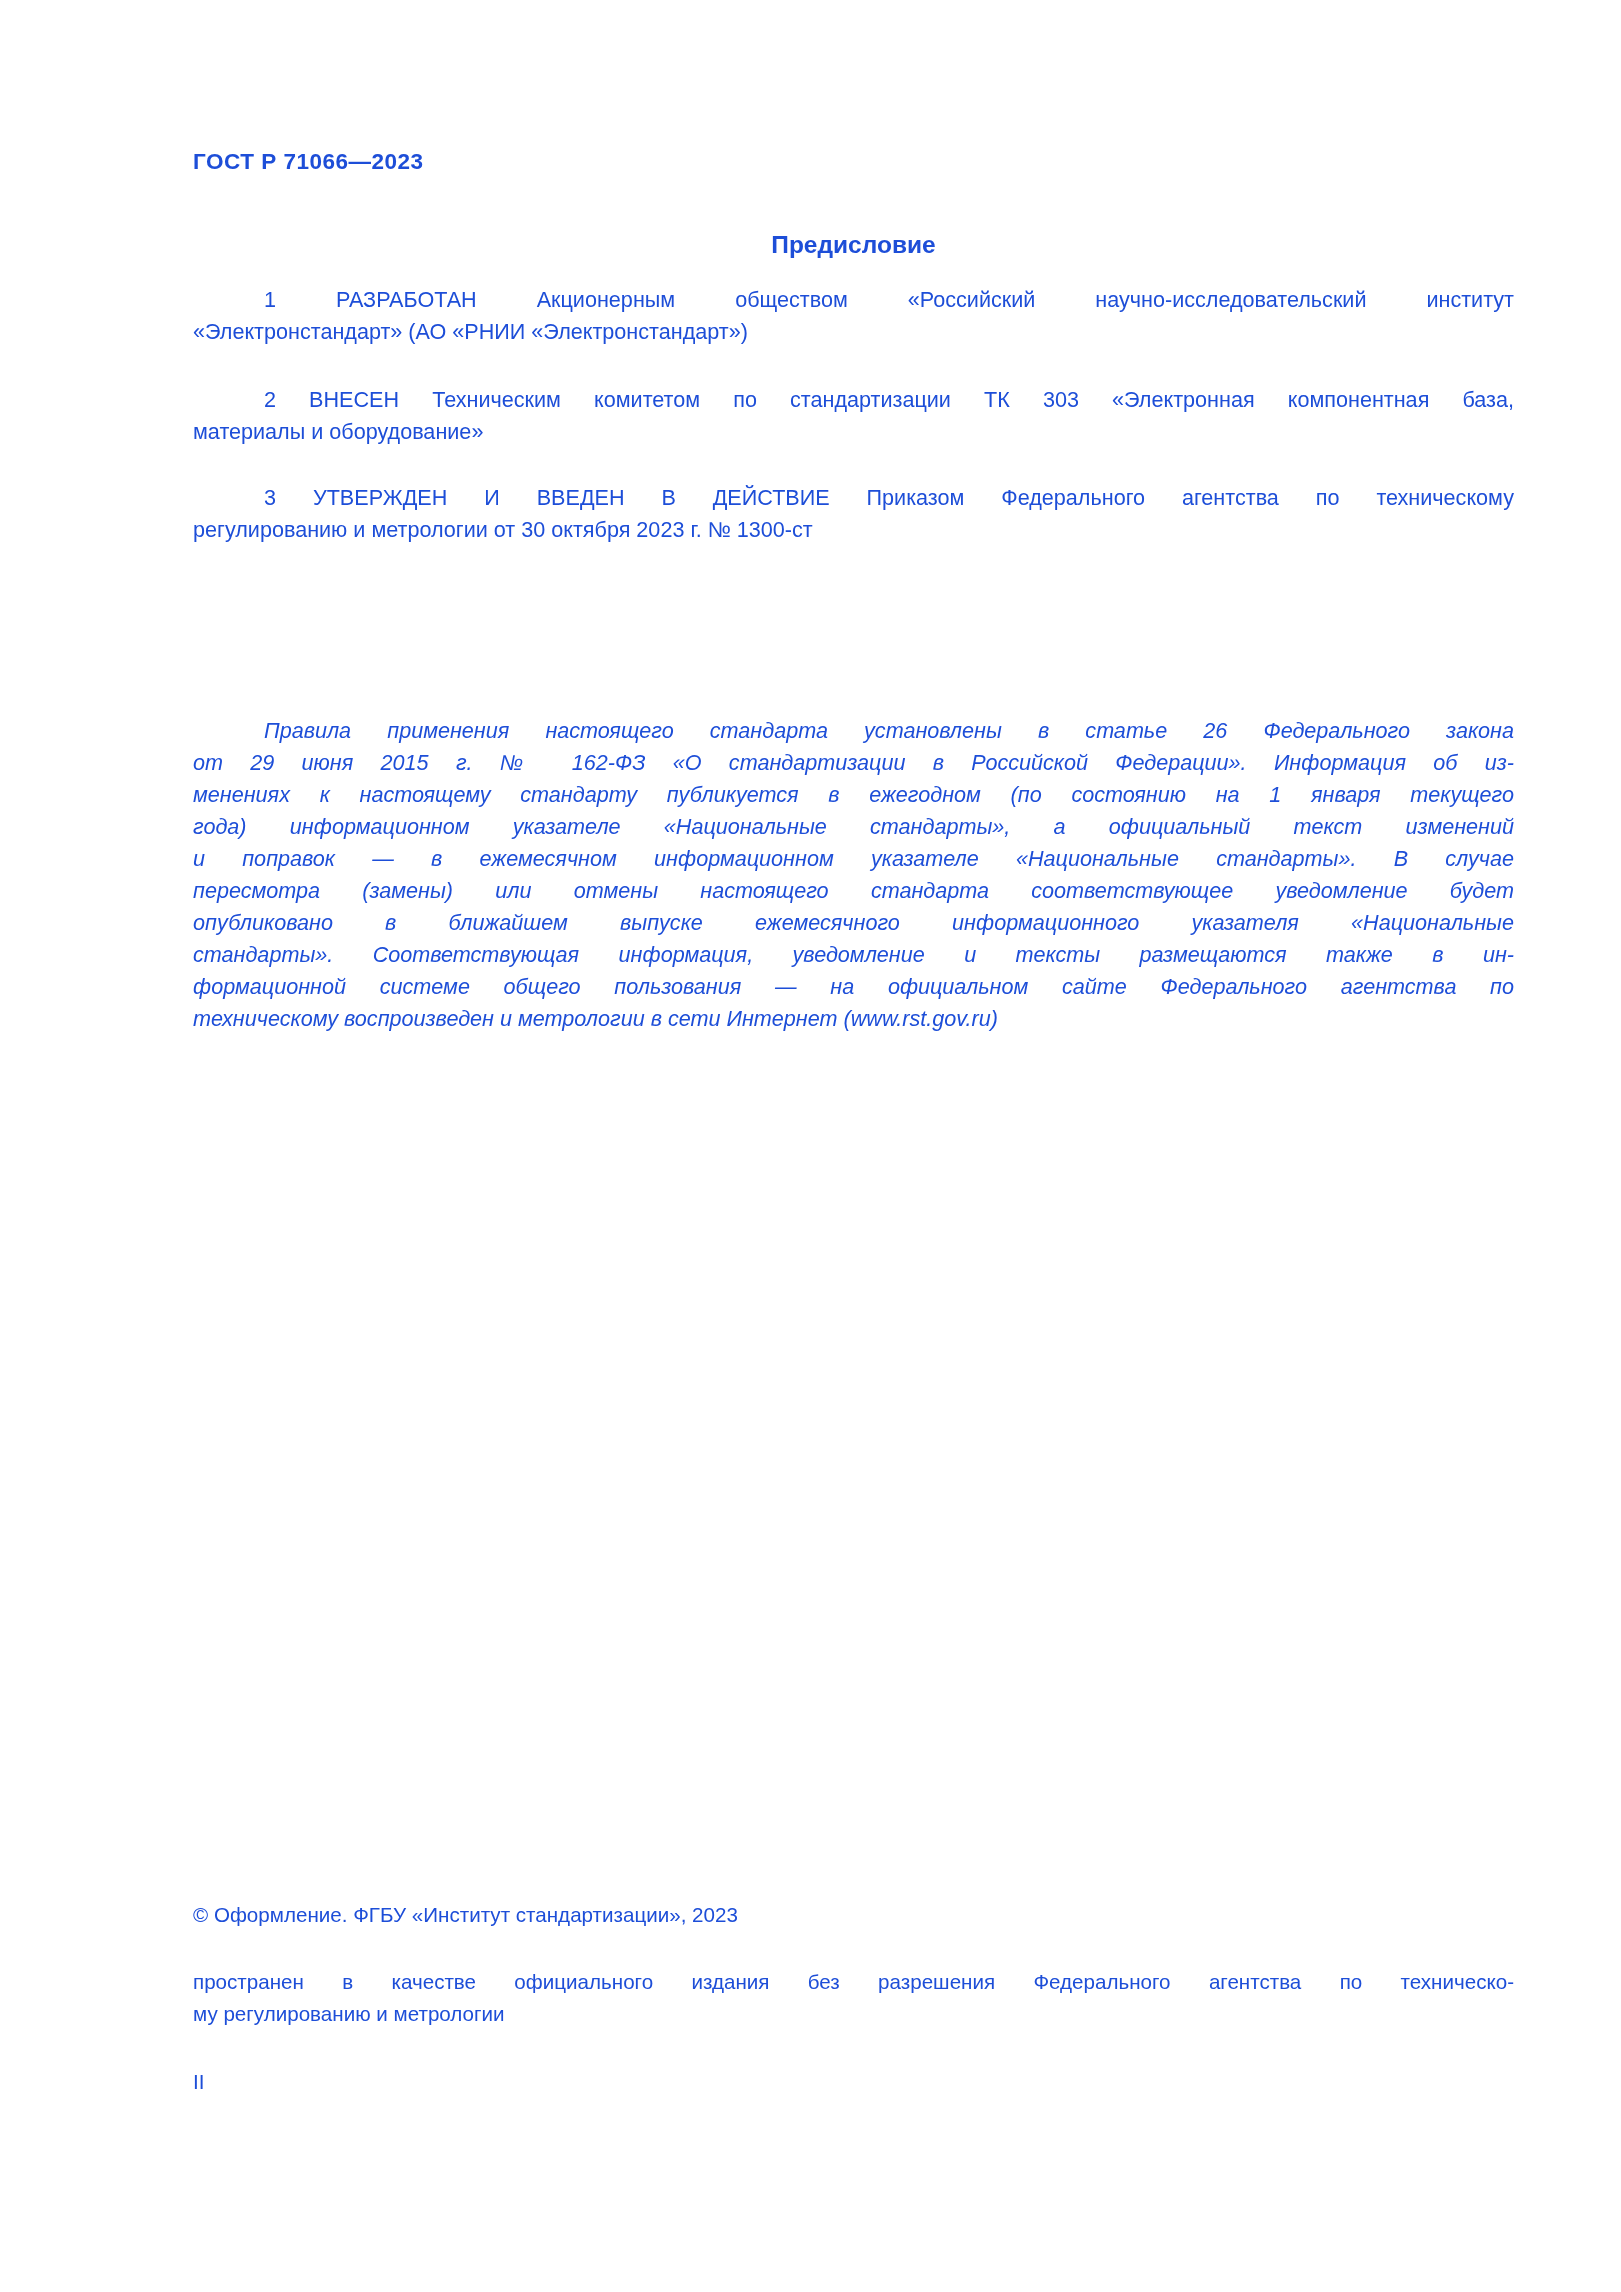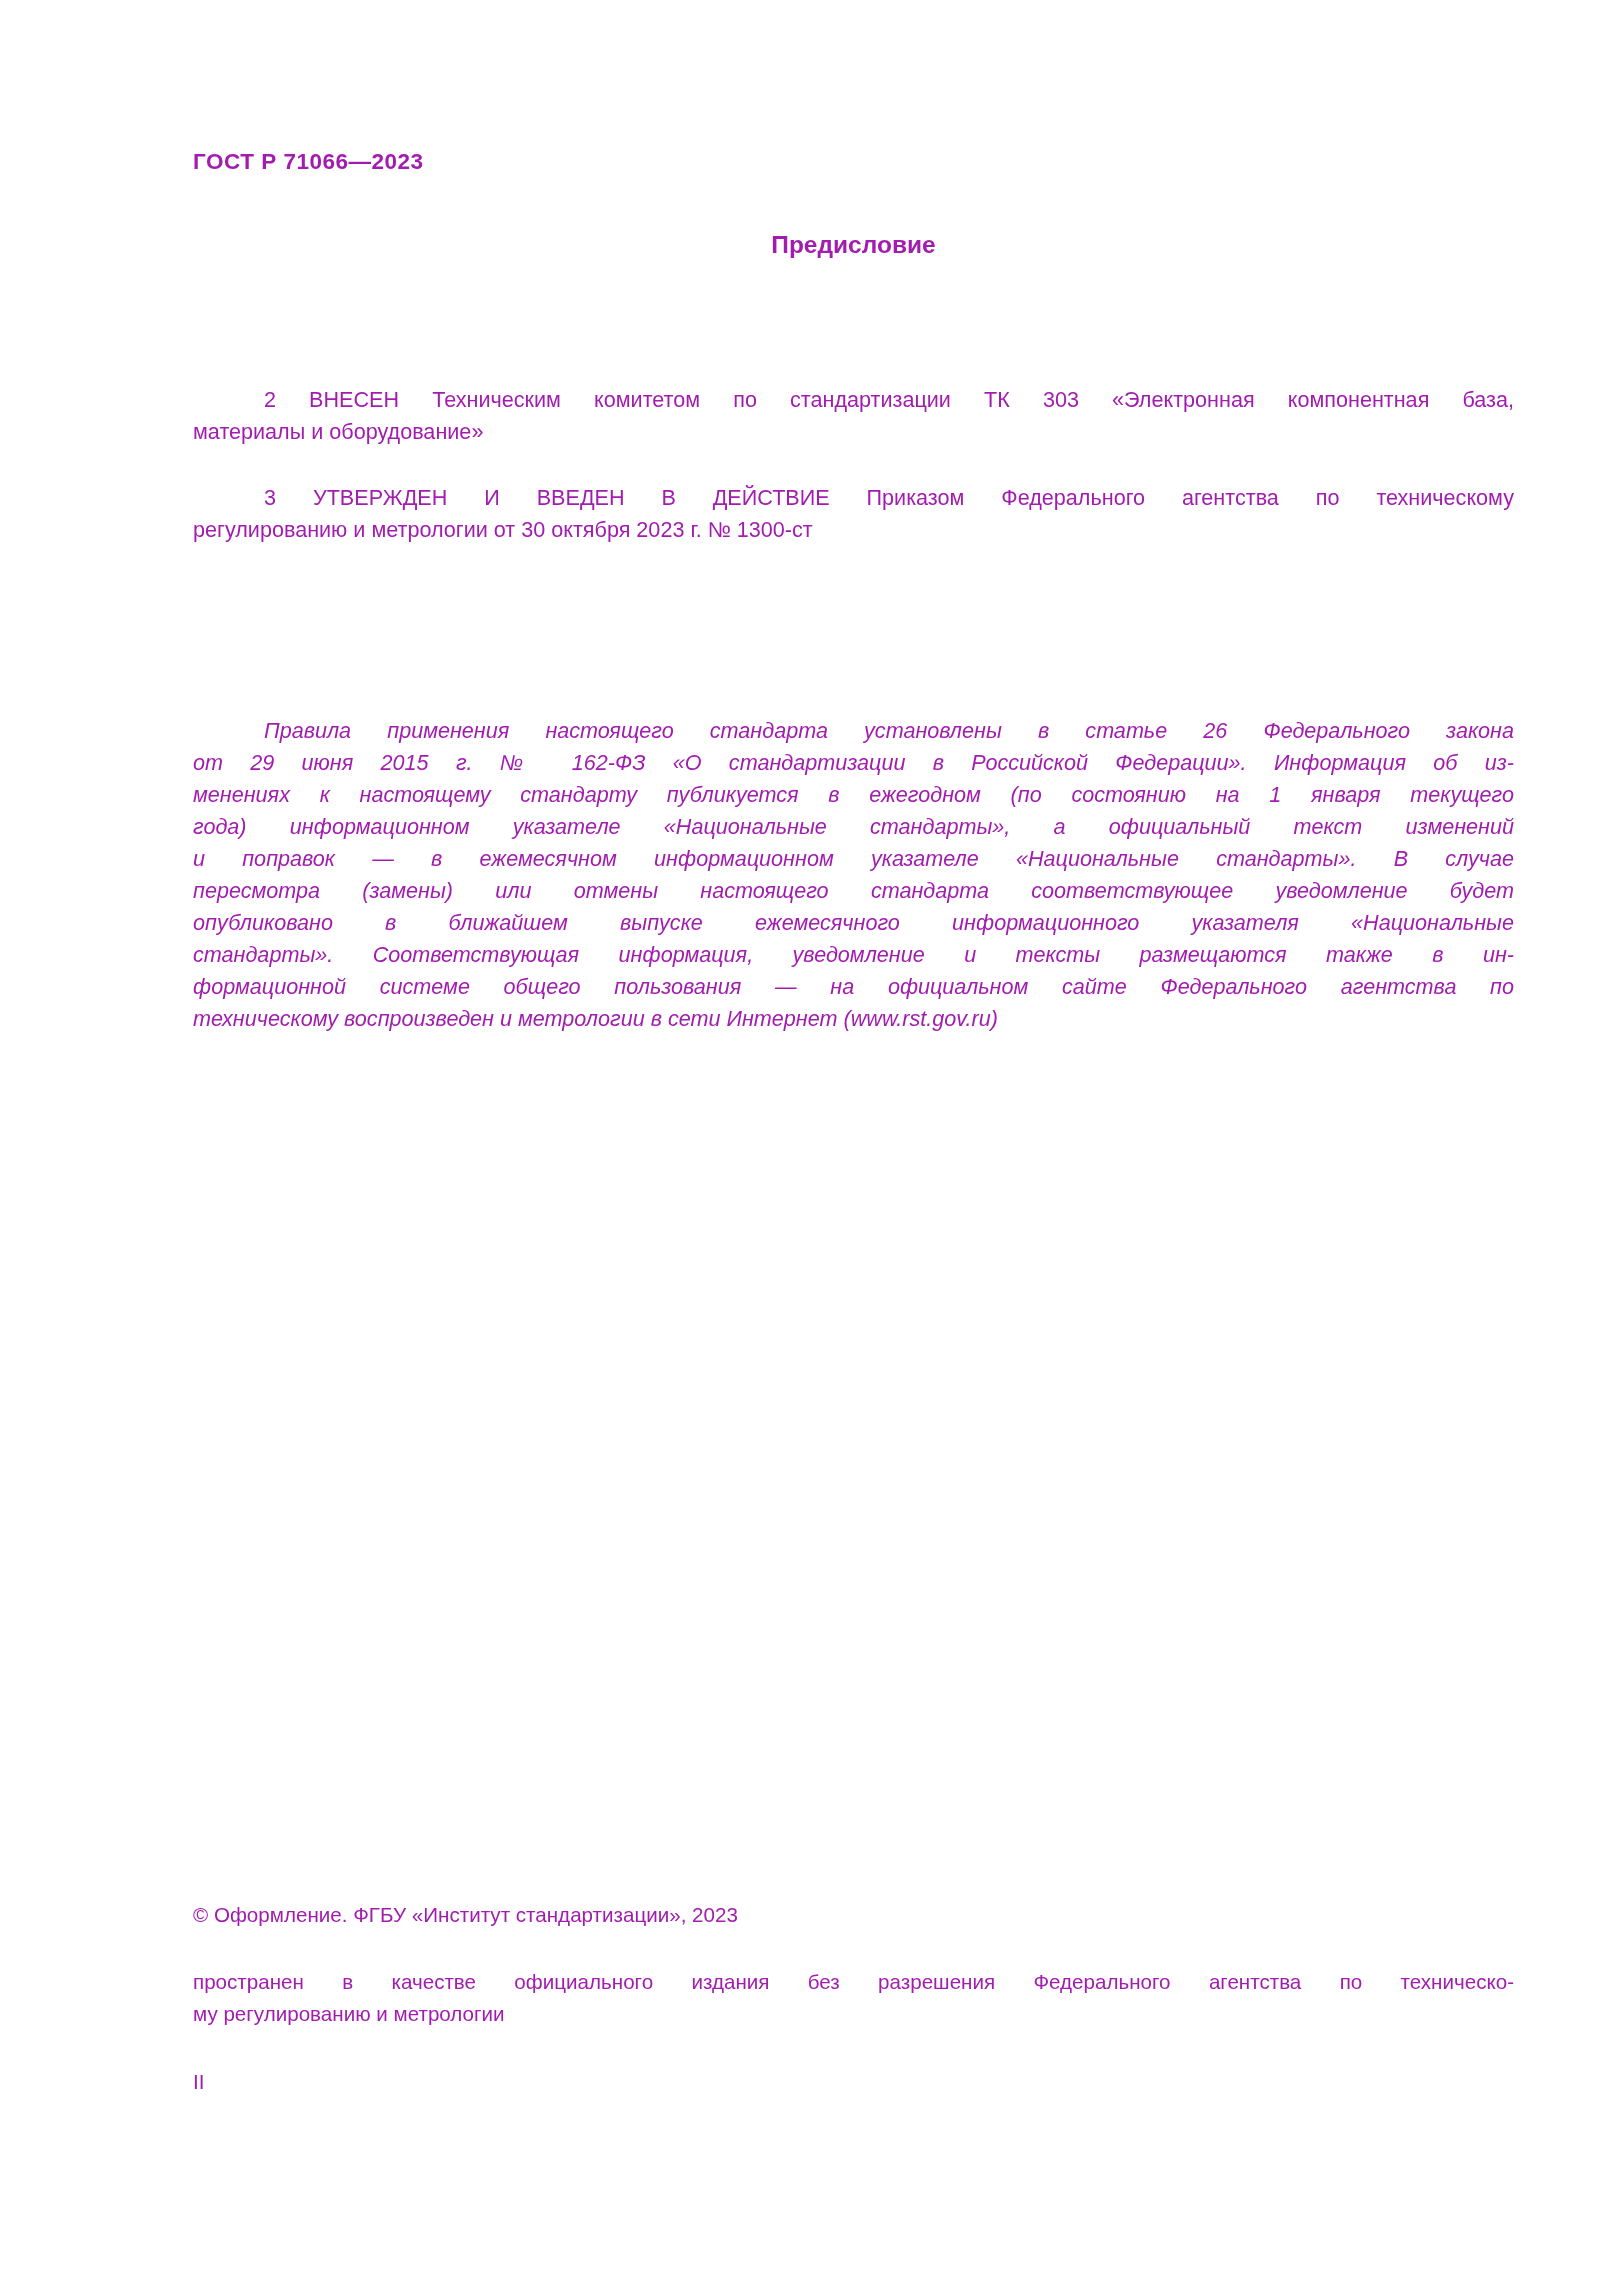--- a/index.html
+++ b/index.html
@@ -6,21 +6,21 @@
     margin: 0;
     padding: 0;
     background: #ffffff;
   }
   .page {
     position: relative;
     width: 1621px;
     height: 2293px;
     background: #ffffff;
     font-family: "Liberation Sans", sans-serif;
-    color: #a21caf;
+    color: #1d4ed8;
     overflow: hidden;
   }
   .col {
     position: absolute;
     left: 193px;
     width: 1321px;
   }
   .doc-code {
     top: 149px;
     font-size: 22.5px;
@@ -70,20 +70,24 @@
 </style>
 </head>
 <body>
 
 <div class="page">
 
   <div class="col doc-code">ГОСТ Р 71066—2023</div>
 
   <h1 class="col section-title">Предисловие</h1>
 
+  <div class="col clause clause-1">
+      <div class="tline first">1 РАЗРАБОТАН Акционерным обществом «Российский научно-исследовательский институт</div>
+      <div class="tline last">«Электронстандарт» (АО «РНИИ «Электронстандарт»)</div>
+    </div>
 
   <div class="col clause clause-2">
       <div class="tline first">2 ВНЕСЕН Техническим комитетом по стандартизации ТК 303 «Электронная компонентная база,</div>
       <div class="tline last">материалы и оборудование»</div>
     </div>
 
   <div class="col clause clause-3">
       <div class="tline first">3 УТВЕРЖДЕН И ВВЕДЕН В ДЕЙСТВИЕ Приказом Федерального агентства по техническому</div>
       <div class="tline last">регулированию и метрологии от 30 октября 2023 г. № 1300-ст</div>
     </div>

